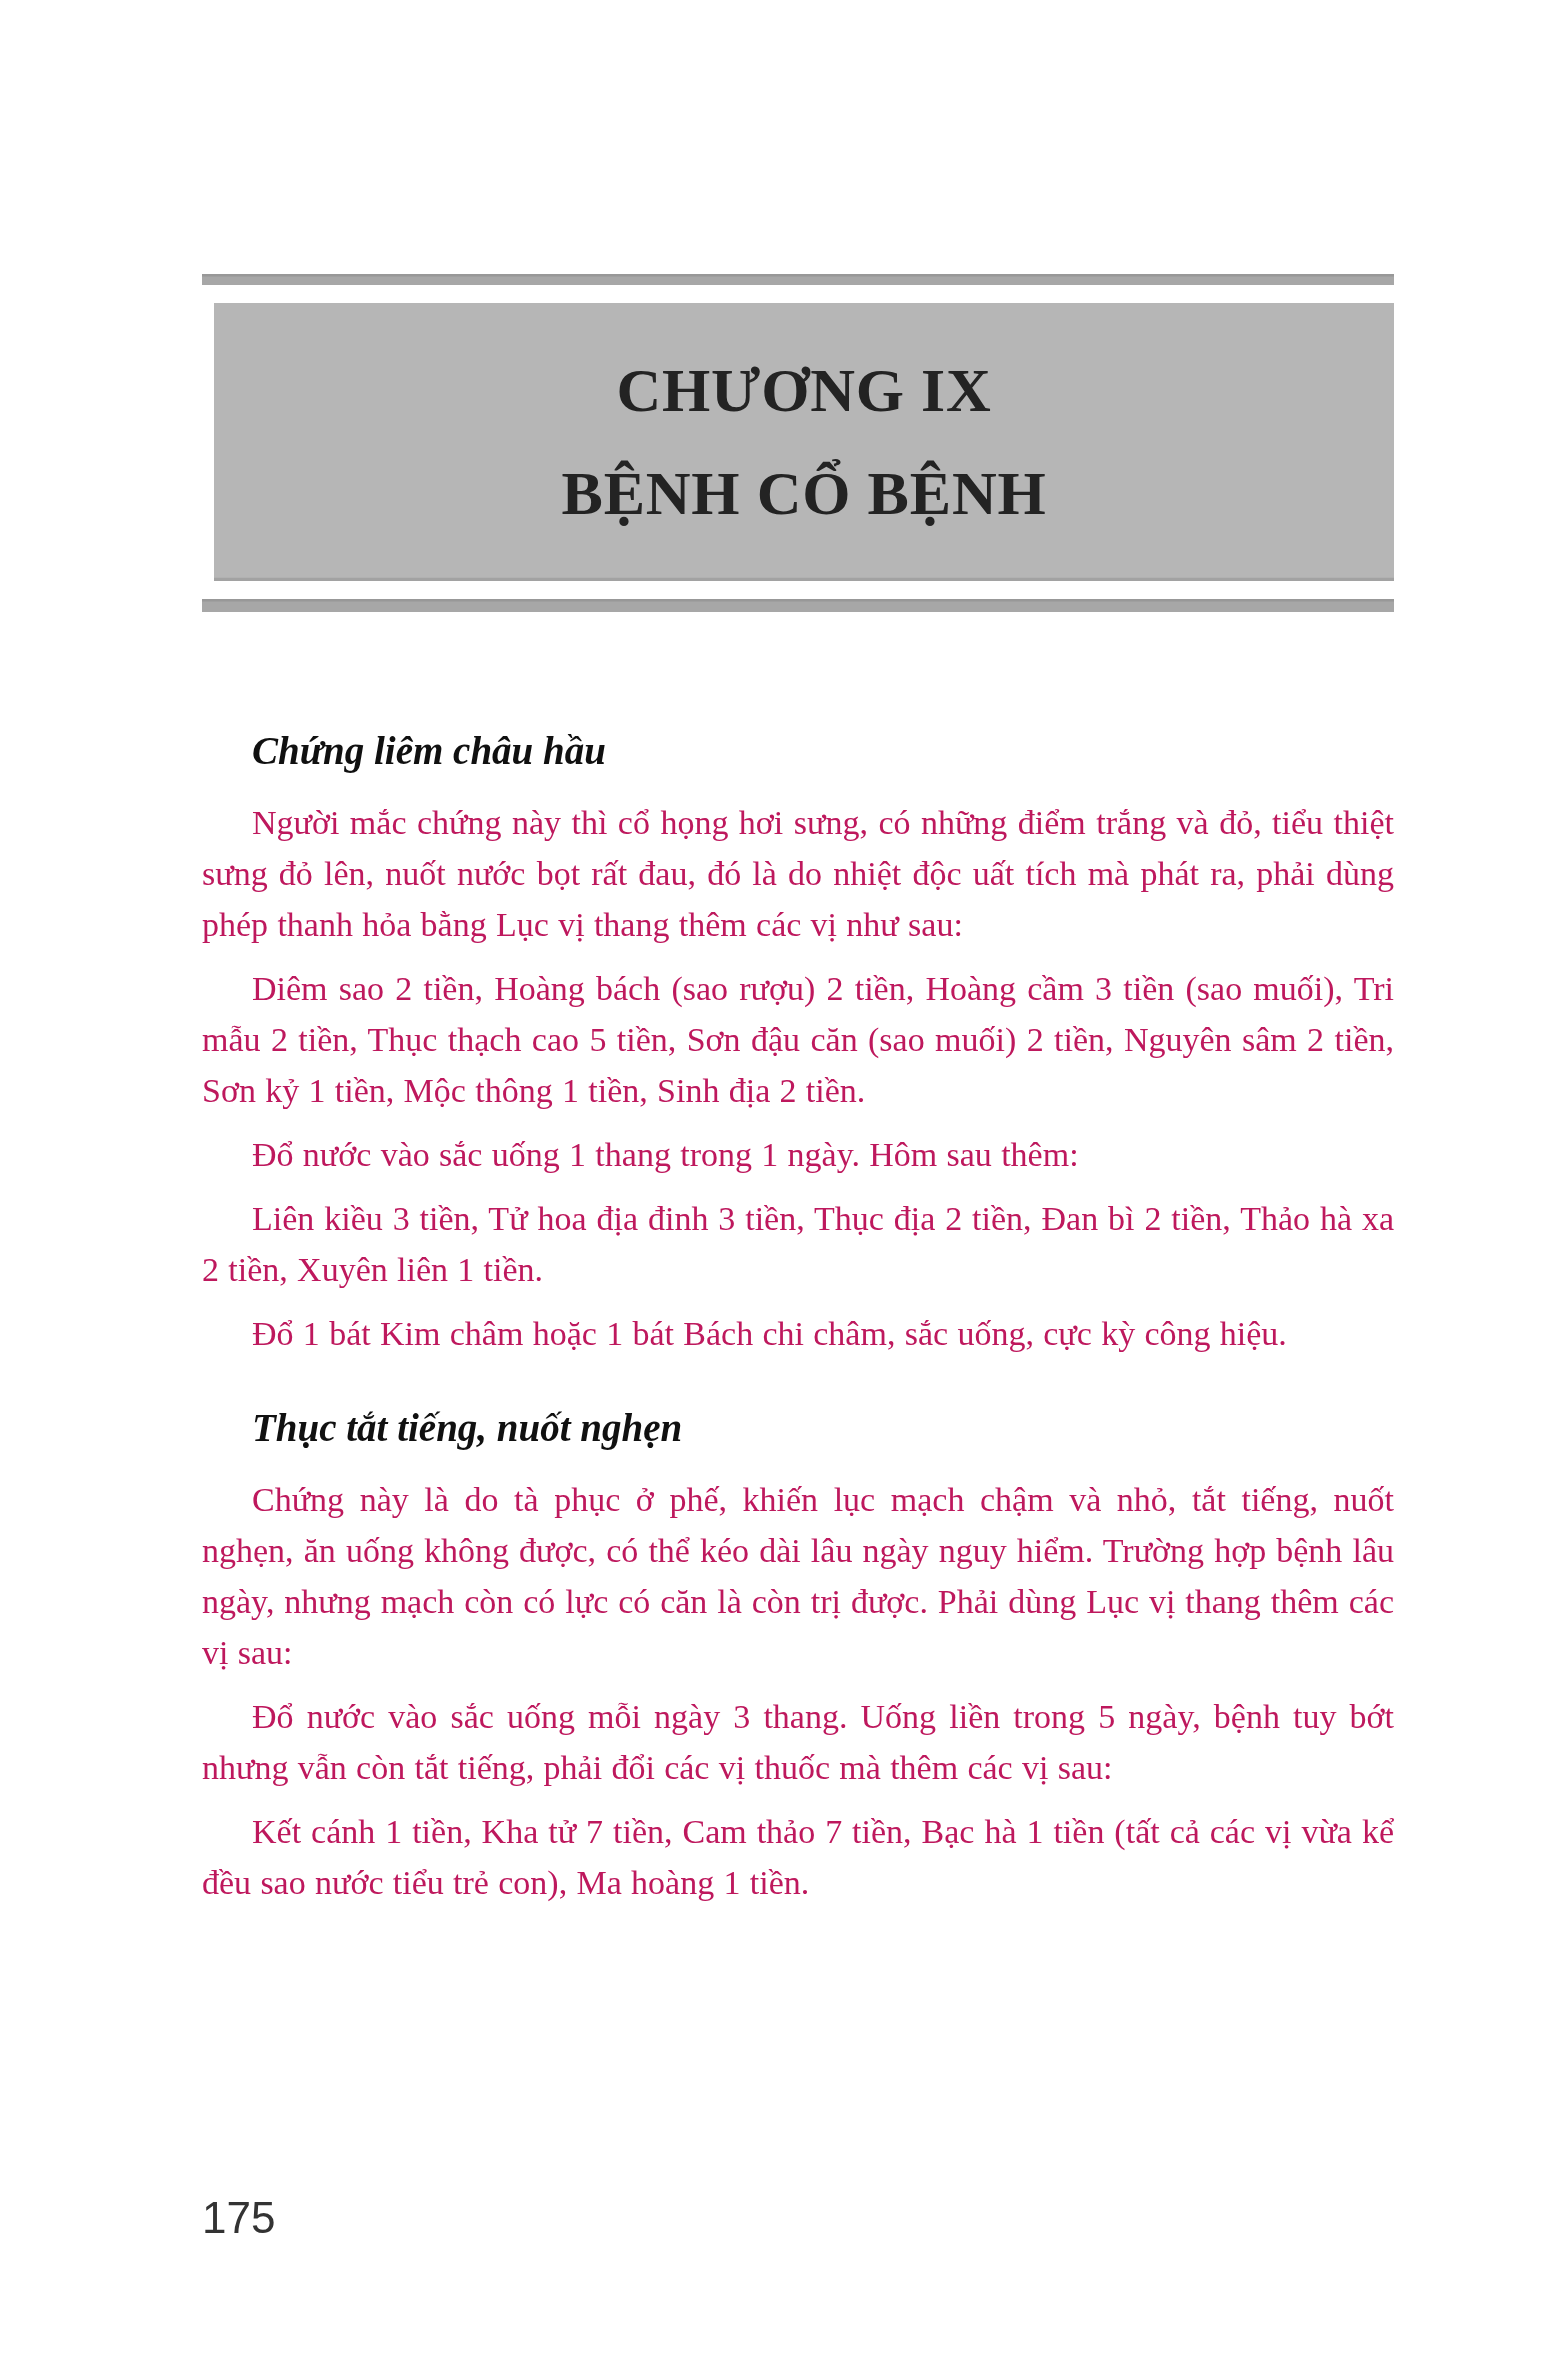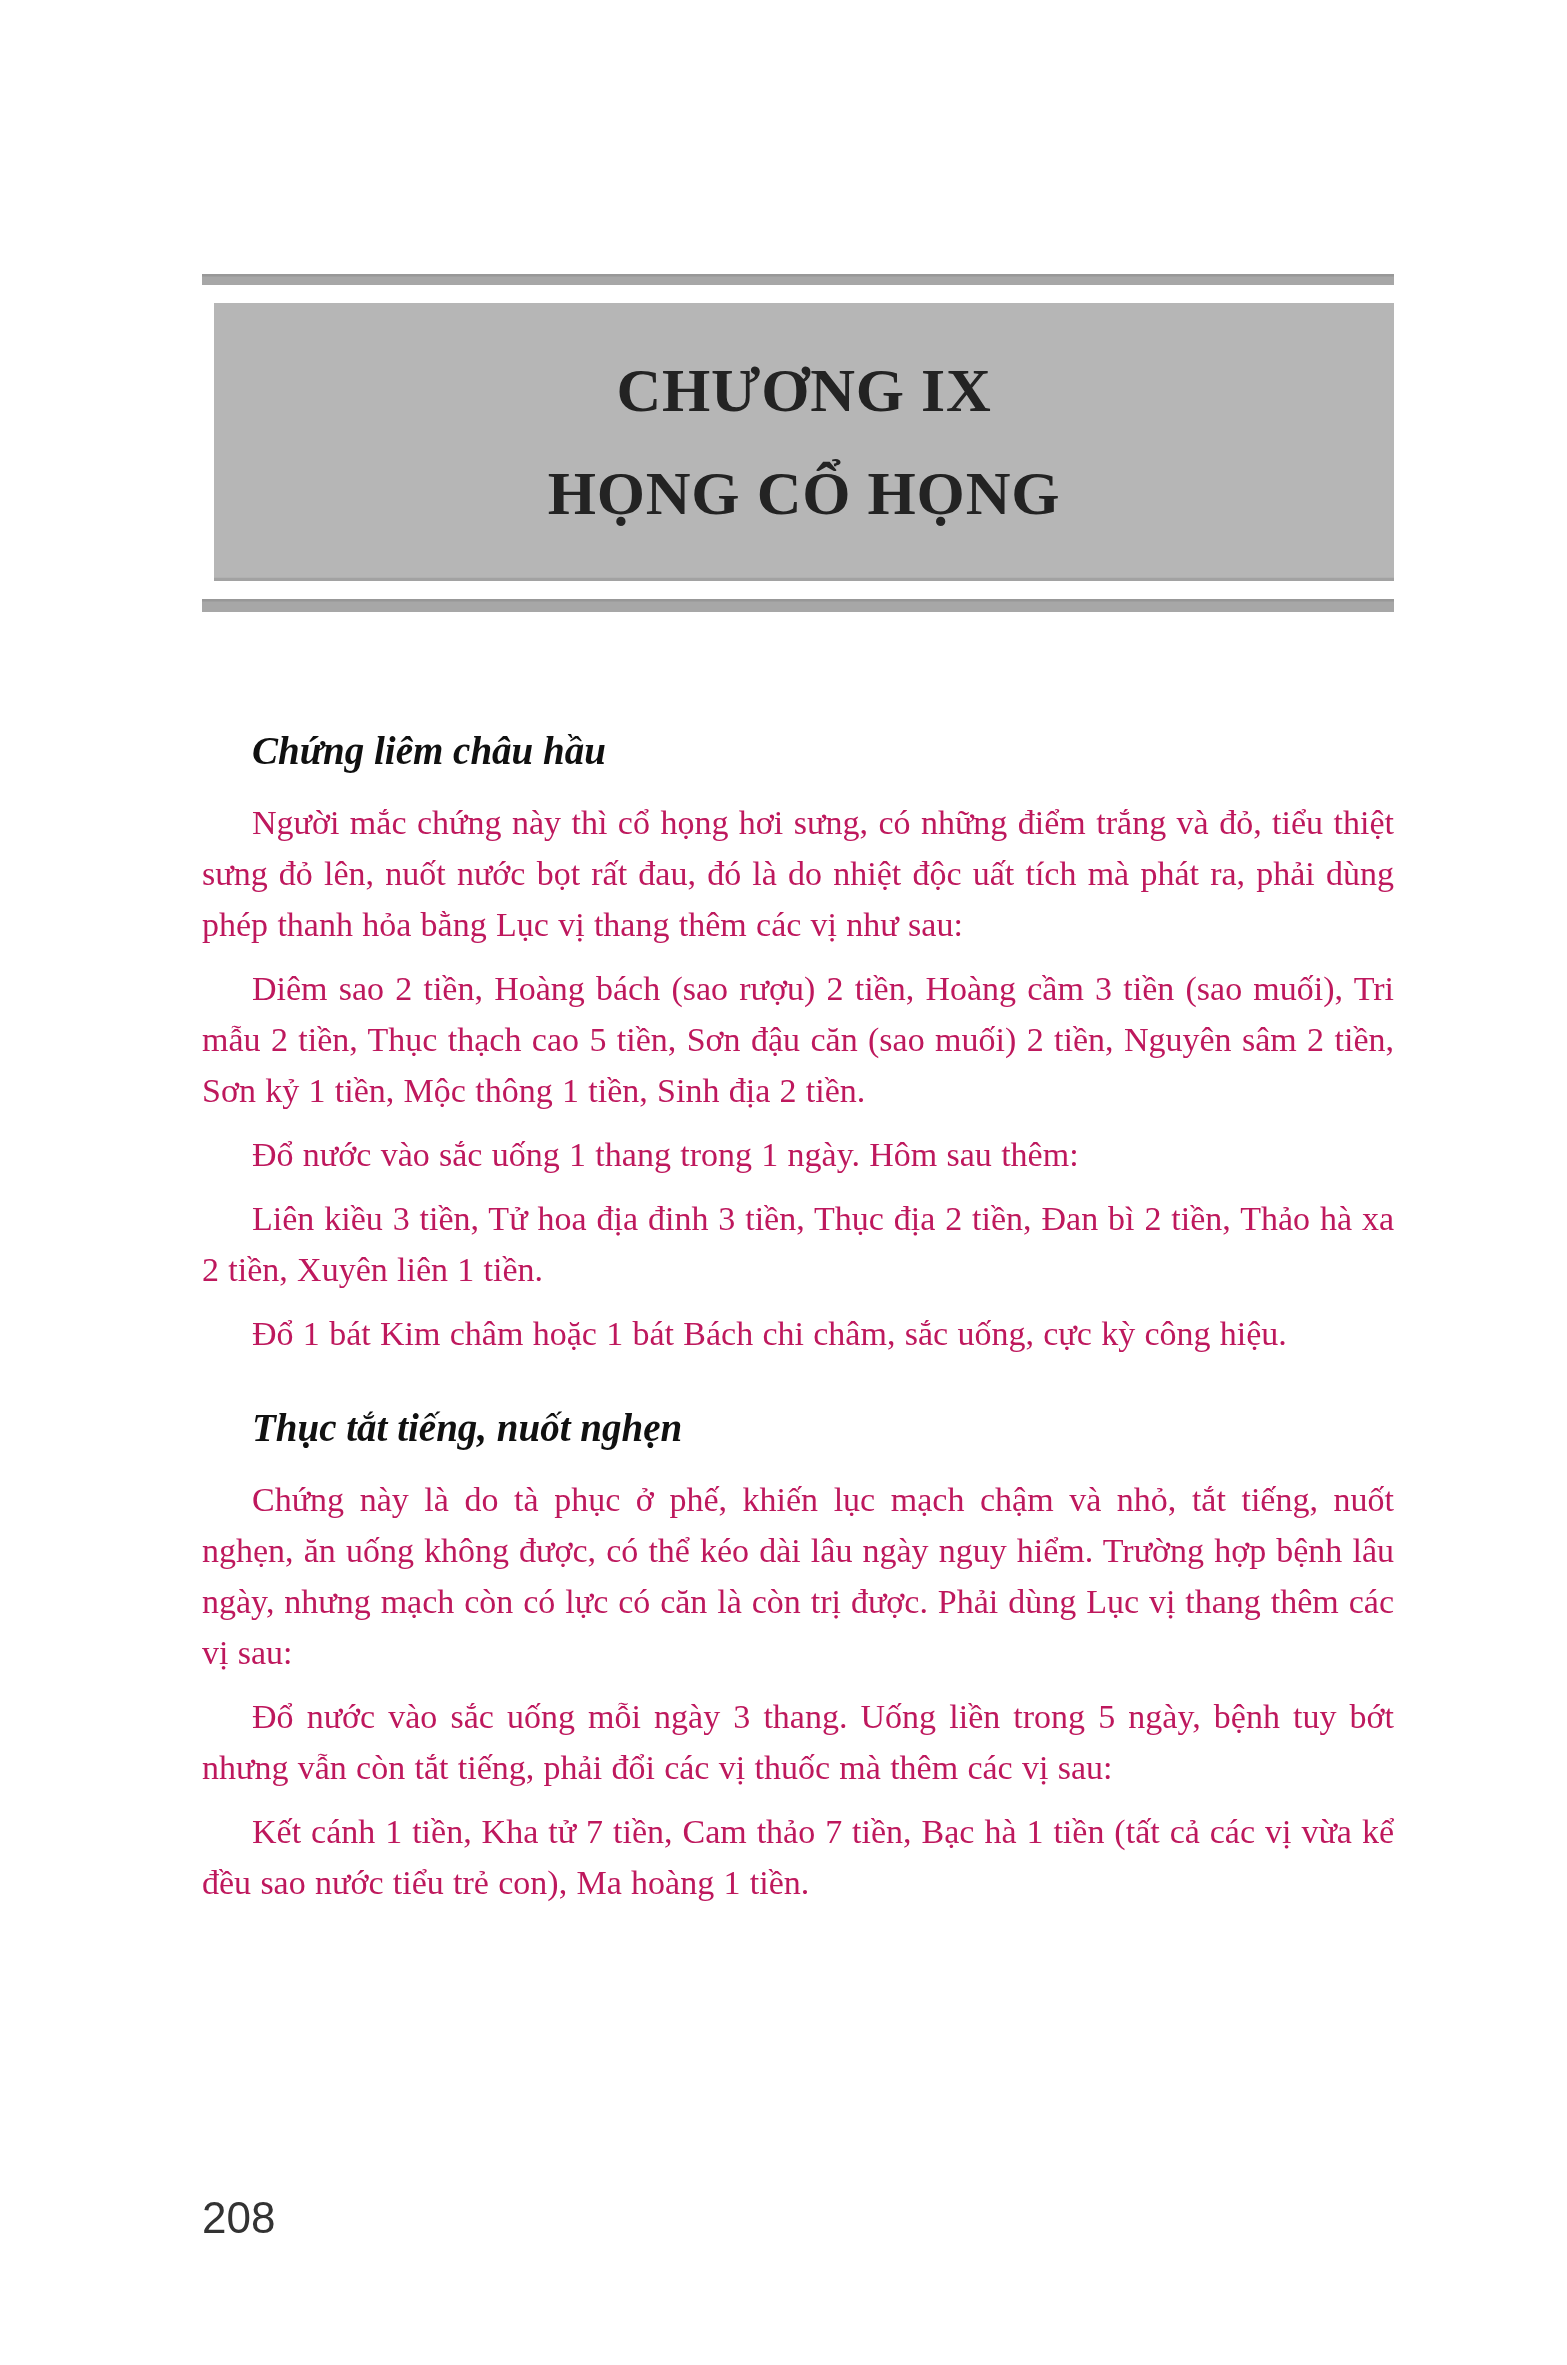--- a/index.html
+++ b/index.html
@@ -88,37 +88,37 @@
 <body>
 
 <div>
 
   <div class="content">
 
     <div class="rule rule-top"></div>
 
     <div class="chapter-box">
       <div class="chapter-line">CHƯƠNG IX</div>
-      <div class="chapter-line">HỌNG CỔ HỌNG</div>
+      <div class="chapter-line">BỆNH CỔ BỆNH</div>
     </div>
 
     <div class="rule rule-bottom"></div>
 
     <h2 class="section-heading">Chứng liêm châu hầu</h2>
 
     <p class="para">Người mắc chứng này thì cổ họng hơi sưng, có những điểm trắng và đỏ, tiểu thiệt sưng đỏ lên, nuốt nước bọt rất đau, đó là do nhiệt độc uất tích mà phát ra, phải dùng phép thanh hỏa bằng Lục vị thang thêm các vị như sau:</p>
     <p class="para">Diêm sao 2 tiền, Hoàng bách (sao rượu) 2 tiền, Hoàng cầm 3 tiền (sao muối), Tri mẫu 2 tiền, Thục thạch cao 5 tiền, Sơn đậu căn (sao muối) 2 tiền, Nguyên sâm 2 tiền, Sơn kỷ 1 tiền, Mộc thông 1 tiền, Sinh địa 2 tiền.</p>
     <p class="para">Đổ nước vào sắc uống 1 thang trong 1 ngày. Hôm sau thêm:</p>
     <p class="para">Liên kiều 3 tiền, Tử hoa địa đinh 3 tiền, Thục địa 2 tiền, Đan bì 2 tiền, Thảo hà xa 2 tiền, Xuyên liên 1 tiền.</p>
     <p class="para">Đổ 1 bát Kim châm hoặc 1 bát Bách chi châm, sắc uống, cực kỳ công hiệu.</p>
 
     <h2 class="section-heading second">Thục tắt tiếng, nuốt nghẹn</h2>
 
     <p class="para">Chứng này là do tà phục ở phế, khiến lục mạch chậm và nhỏ, tắt tiếng, nuốt nghẹn, ăn uống không được, có thể kéo dài lâu ngày nguy hiểm. Trường hợp bệnh lâu ngày, nhưng mạch còn có lực có căn là còn trị được. Phải dùng Lục vị thang thêm các vị sau:</p>
     <p class="para">Đổ nước vào sắc uống mỗi ngày 3 thang. Uống liền trong 5 ngày, bệnh tuy bớt nhưng vẫn còn tắt tiếng, phải đổi các vị thuốc mà thêm các vị sau:</p>
     <p class="para">Kết cánh 1 tiền, Kha tử 7 tiền, Cam thảo 7 tiền, Bạc hà 1 tiền (tất cả các vị vừa kể đều sao nước tiểu trẻ con), Ma hoàng 1 tiền.</p>
 
   </div>
 
-  <div class="page-number">208</div>
+  <div class="page-number">175</div>
 
 </div>
 
 
 </body></html>

